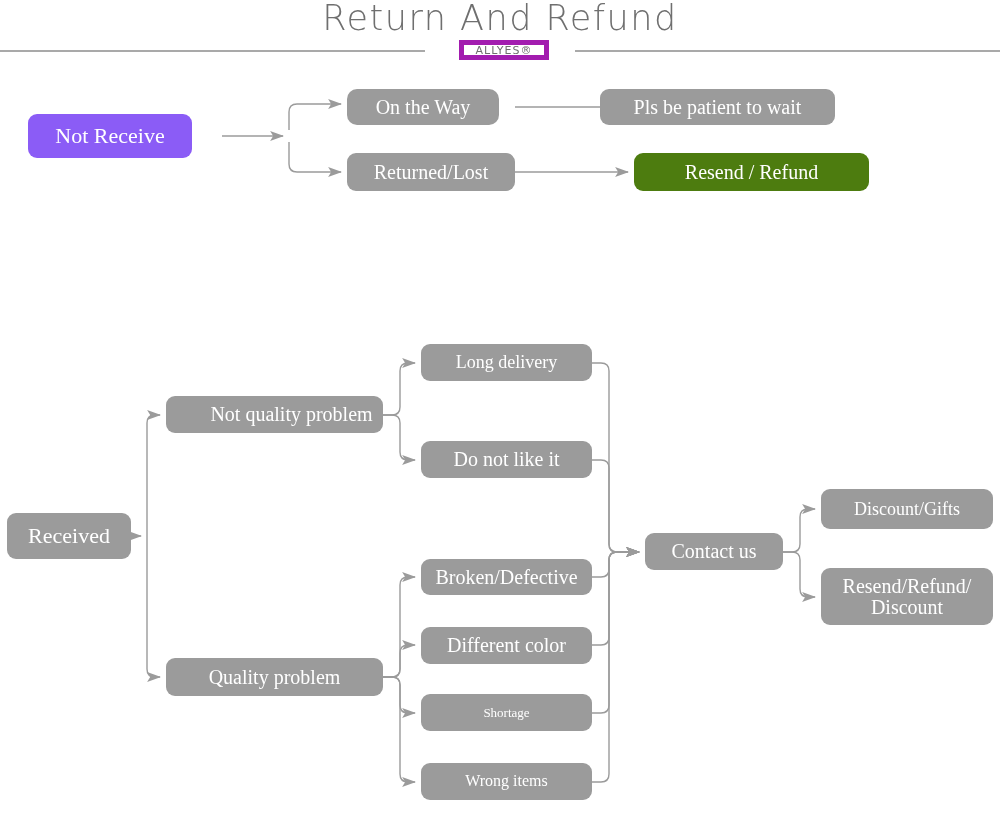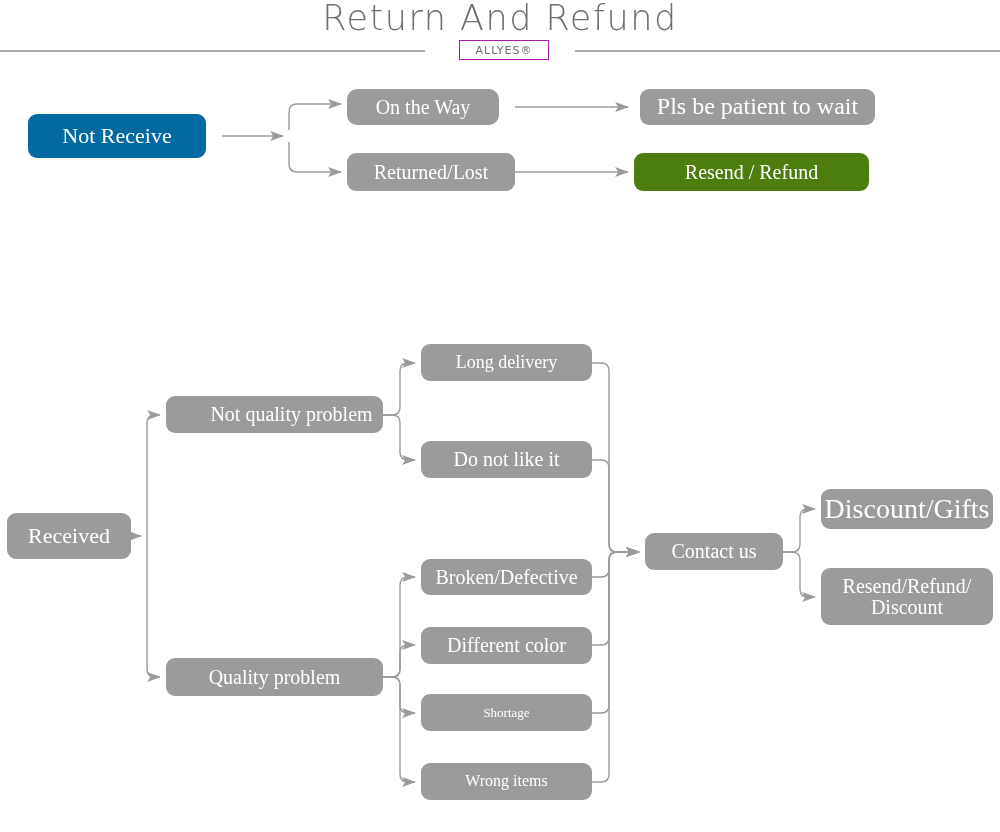--- a/index.html
+++ b/index.html
@@ -41,21 +41,21 @@
     background: #a9a9a9;
   }
   #rule-left  { left: 0;   width: 425px; }
   #rule-right { left: 575px; width: 425px; }
   #brand-badge {
     position: absolute;
     left: 459px;
     top: 40px;
     width: 90px;
     height: 20px;
-    border: 1px solid #a21caf;
+    border: 5px solid #a21caf;
     box-sizing: border-box;
     display: flex;
     align-items: center;
     justify-content: center;
     font-family: "DejaVu Sans", sans-serif;
     font-size: 11px;
     letter-spacing: 1px;
     color: #6f6f6f;
     background: #ffffff;
   }
@@ -141,34 +141,34 @@
     <path class="conn" d="M592,460 L601,460 Q609,460 609,468 L609,544 Q609,552 617,552 L639,552" marker-end="url(#ah)" style="stroke: rgb(155, 155, 155);"></path>
     <path class="conn" d="M592,577 L601,577 Q609,577 609,569 L609,560 Q609,552 617,552 L639,552" marker-end="url(#ah)" style="stroke: rgb(155, 155, 155);"></path>
     <path class="conn" d="M592,645 L601,645 Q609,645 609,637 L609,560 Q609,552 617,552 L639,552" marker-end="url(#ah)" style="stroke: rgb(155, 155, 155);"></path>
     <path class="conn" d="M592,713 L601,713 Q609,713 609,705 L609,560 Q609,552 617,552 L639,552" marker-end="url(#ah)" style="stroke: rgb(155, 155, 155);"></path>
     <path class="conn" d="M592,782 L601,782 Q609,782 609,774 L609,560 Q609,552 617,552 L639,552" marker-end="url(#ah)" style="stroke: rgb(155, 155, 155);"></path>
 
     <path class="conn" d="M783,552 L792,552 Q800,552 800,544 L800,517 Q800,509 808,509 L815,509" marker-end="url(#ah)" style="stroke: rgb(155, 155, 155);"></path>
     <path class="conn" d="M783,552 L792,552 Q800,552 800,560 L800,589 Q800,597 808,597 L815,597" marker-end="url(#ah)" style="stroke: rgb(155, 155, 155);"></path>
   </svg>
 
-  <div class="node" style="left: 28px; top: 114px; width: 178px; height: 44px; font-size: 22px; background: #0369a1; color: rgb(255, 255, 255); font-family: Liberation Serif, serif;">Not Receive</div>
+  <div class="node" style="left: 28px; top: 114px; width: 164px; height: 44px; font-size: 22px; background: #8b5cf6; color: rgb(255, 255, 255); font-family: Liberation Serif, serif;">Not Receive</div>
   <div class="node" style="left: 347px; top: 89px; width: 152px; height: 36px; font-size: 20px; background: rgb(155, 155, 155); color: rgb(255, 255, 255); border-radius: 10px;">On the Way</div>
   <div class="node" style="left: 347px; top: 153px; width: 168px; height: 38px; font-size: 20px; background: rgb(155, 155, 155); color: rgb(255, 255, 255);">Returned/Lost</div>
-  <div class="node" style="left: 640px; top: 89px; width: 235px; height: 36px; font-size: 24px; background: rgb(155, 155, 155); color: rgb(255, 255, 255);">Pls be patient to wait</div>
+  <div class="node" style="left: 600px; top: 89px; width: 235px; height: 36px; font-size: 20px; background: rgb(155, 155, 155); color: rgb(255, 255, 255);">Pls be patient to wait</div>
   <div class="node" style="left: 634px; top: 153px; width: 235px; height: 38px; font-size: 20px; background: #4d7c0f; color: rgb(255, 255, 255);">Resend / Refund</div>
 
   <div class="node" style="left: 7px; top: 513px; width: 124px; height: 46px; font-size: 22px; background: rgb(155, 155, 155); color: rgb(255, 255, 255);">Received</div>
   <div class="node" style="left: 166px; top: 396px; width: 217px; height: 37px; font-size: 20px; background: rgb(155, 155, 155); color: rgb(255, 255, 255); padding-left: 40px;">Not quality problem</div>
   <div class="node" style="left: 166px; top: 658px; width: 217px; height: 38px; font-size: 20px; background: rgb(155, 155, 155); color: rgb(255, 255, 255);">Quality problem</div>
 
   <div class="node" style="left: 421px; top: 344px; width: 171px; height: 37px; font-size: 18px; background: rgb(155, 155, 155); color: rgb(255, 255, 255);">Long delivery</div>
   <div class="node" style="left: 421px; top: 441px; width: 171px; height: 37px; font-size: 20px; background: rgb(155, 155, 155); color: rgb(255, 255, 255);">Do not like it</div>
   <div class="node" style="left: 421px; top: 559px; width: 171px; height: 36px; font-size: 20px; background: rgb(155, 155, 155); color: rgb(255, 255, 255);">Broken/Defective</div>
   <div class="node" style="left: 421px; top: 627px; width: 171px; height: 37px; font-size: 20px; background: rgb(155, 155, 155); color: rgb(255, 255, 255);">Different color</div>
   <div class="node" style="left: 421px; top: 694px; width: 171px; height: 37px; font-size: 13px; background: rgb(155, 155, 155); color: rgb(255, 255, 255);">Shortage</div>
   <div class="node" style="left: 421px; top: 763px; width: 171px; height: 37px; font-size: 16px; background: rgb(155, 155, 155); color: rgb(255, 255, 255);">Wrong items</div>
 
   <div class="node" style="left: 645px; top: 533px; width: 138px; height: 37px; font-size: 20px; background: rgb(155, 155, 155); color: rgb(255, 255, 255);">Contact us</div>
-  <div class="node" style="left: 821px; top: 489px; width: 172px; height: 40px; font-size: 28px; background: rgb(155, 155, 155); color: rgb(255, 255, 255);">Discount/Gifts</div>
+  <div class="node" style="left: 821px; top: 489px; width: 172px; height: 40px; font-size: 18px; background: rgb(155, 155, 155); color: rgb(255, 255, 255);">Discount/Gifts</div>
   <div class="node" style="left: 821px; top: 568px; width: 172px; height: 57px; font-size: 20px; background: rgb(155, 155, 155); color: rgb(255, 255, 255);">Resend/Refund/
 Discount</div>
 </div>
 
 </body></html>

